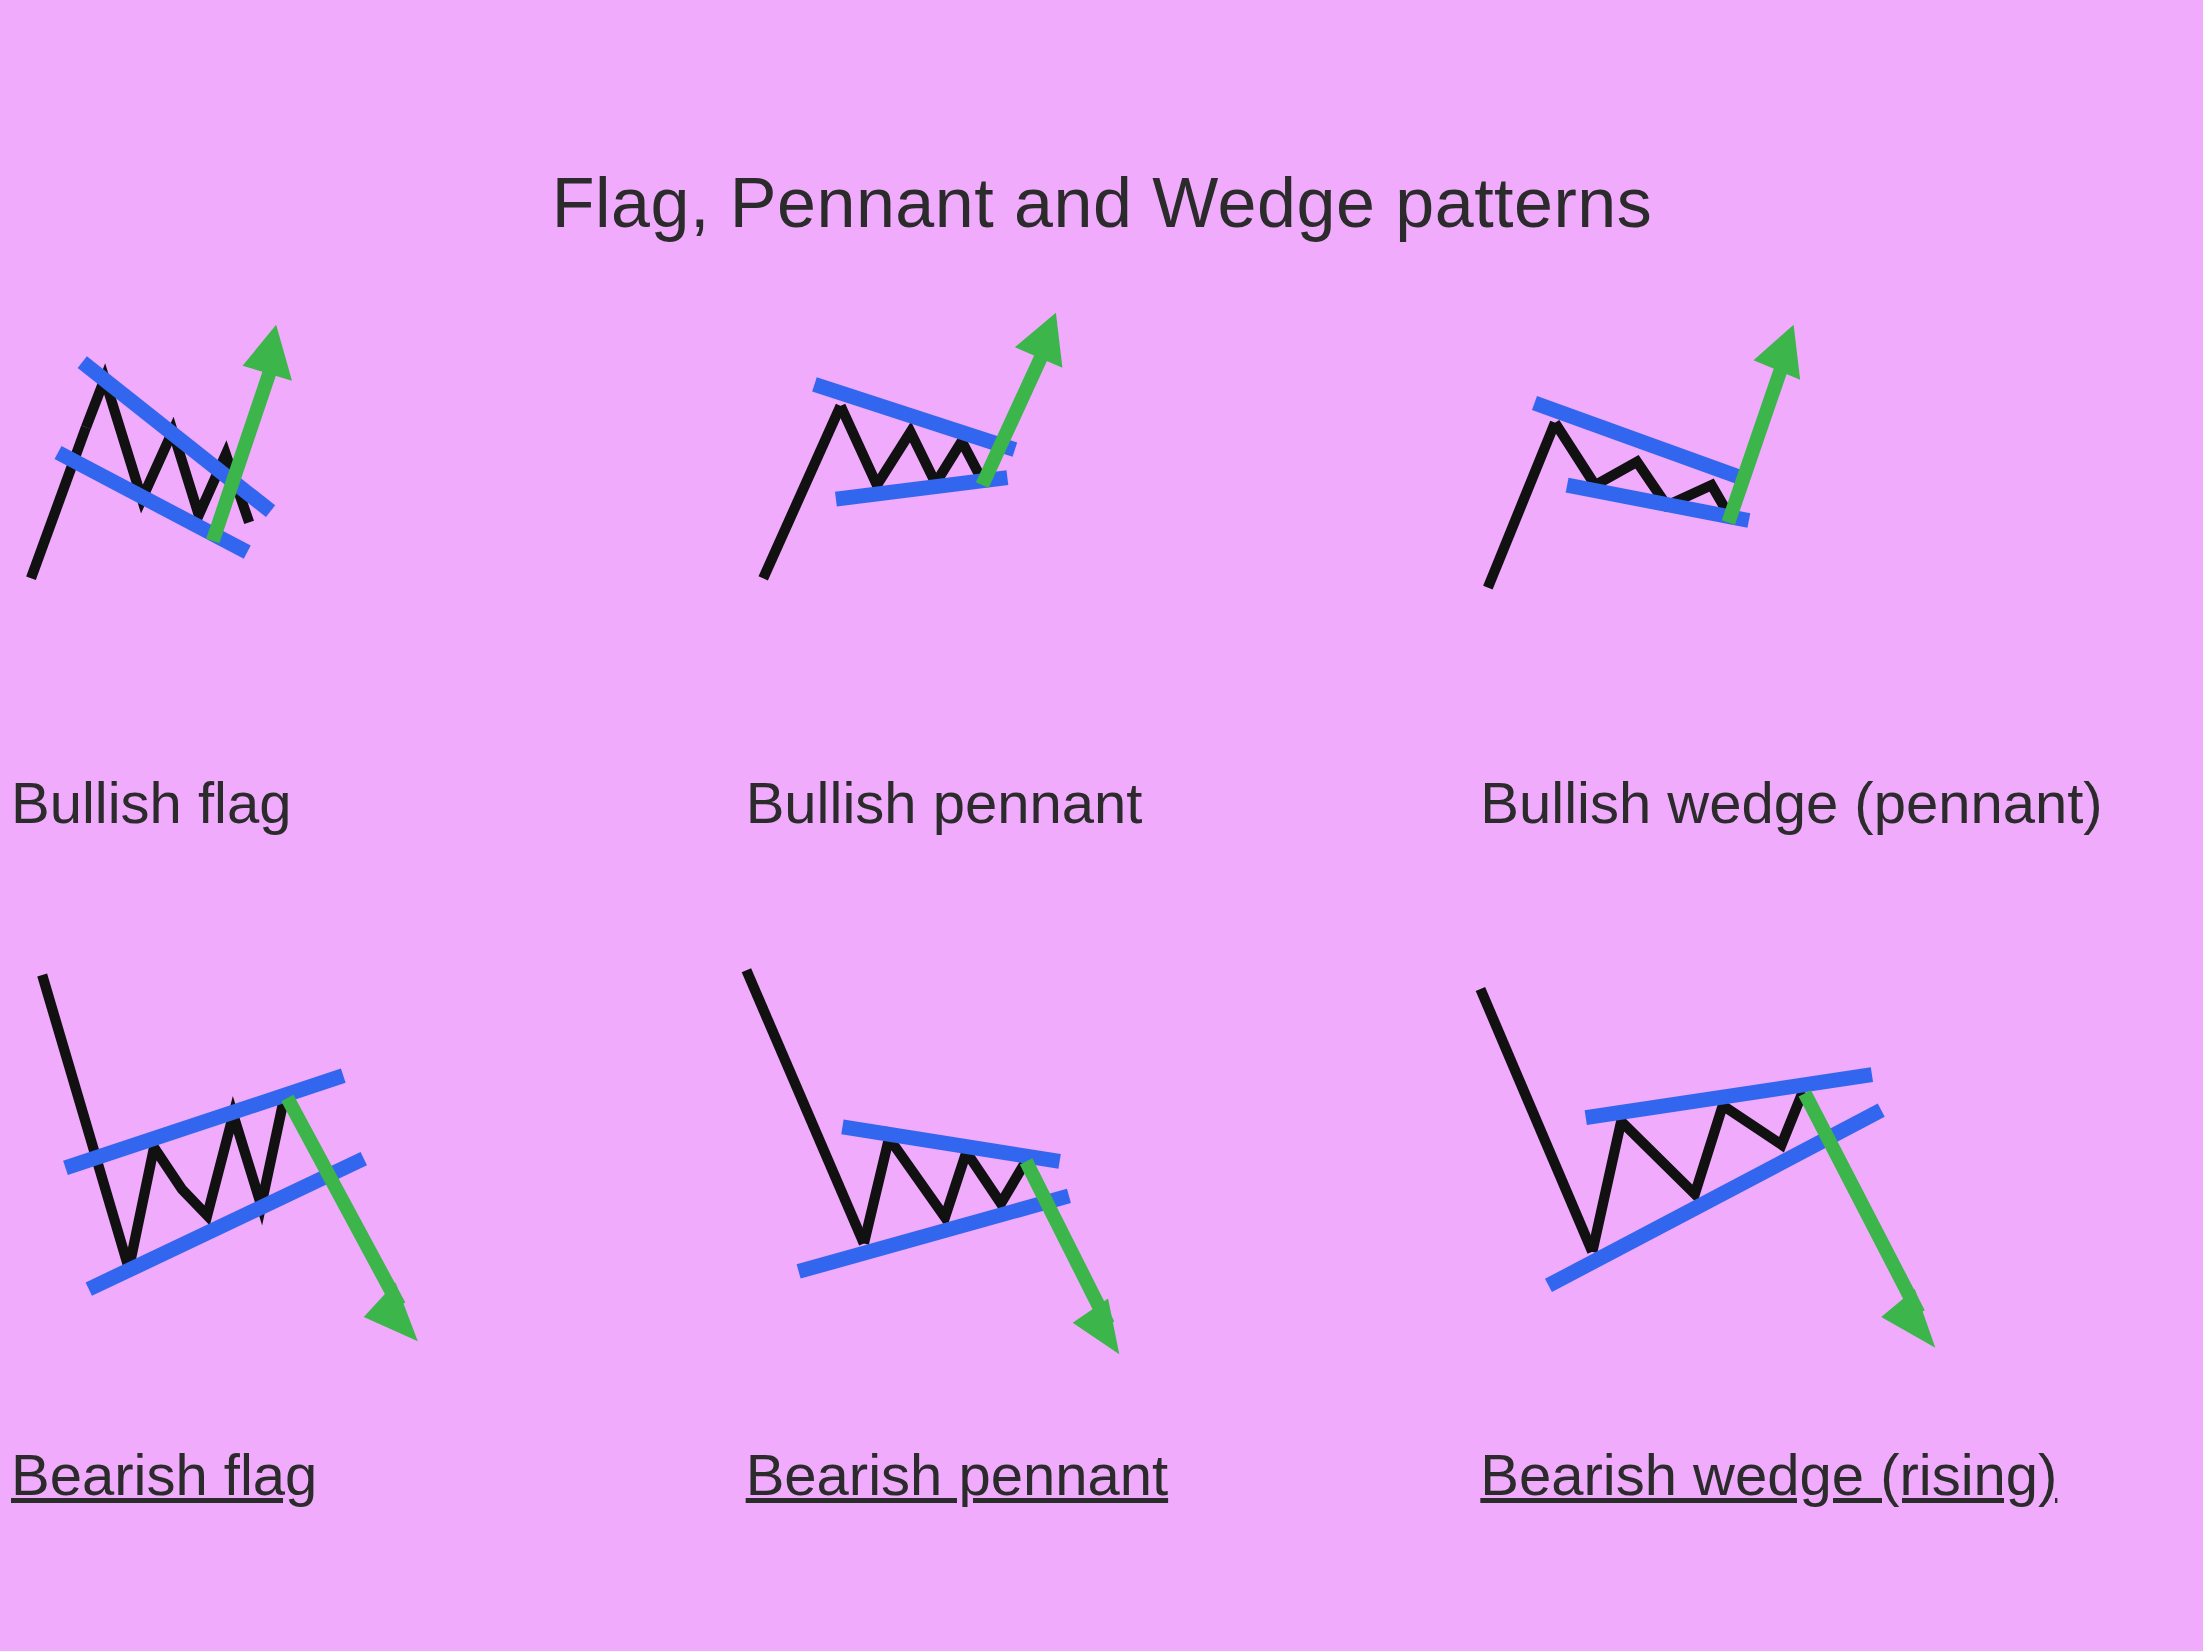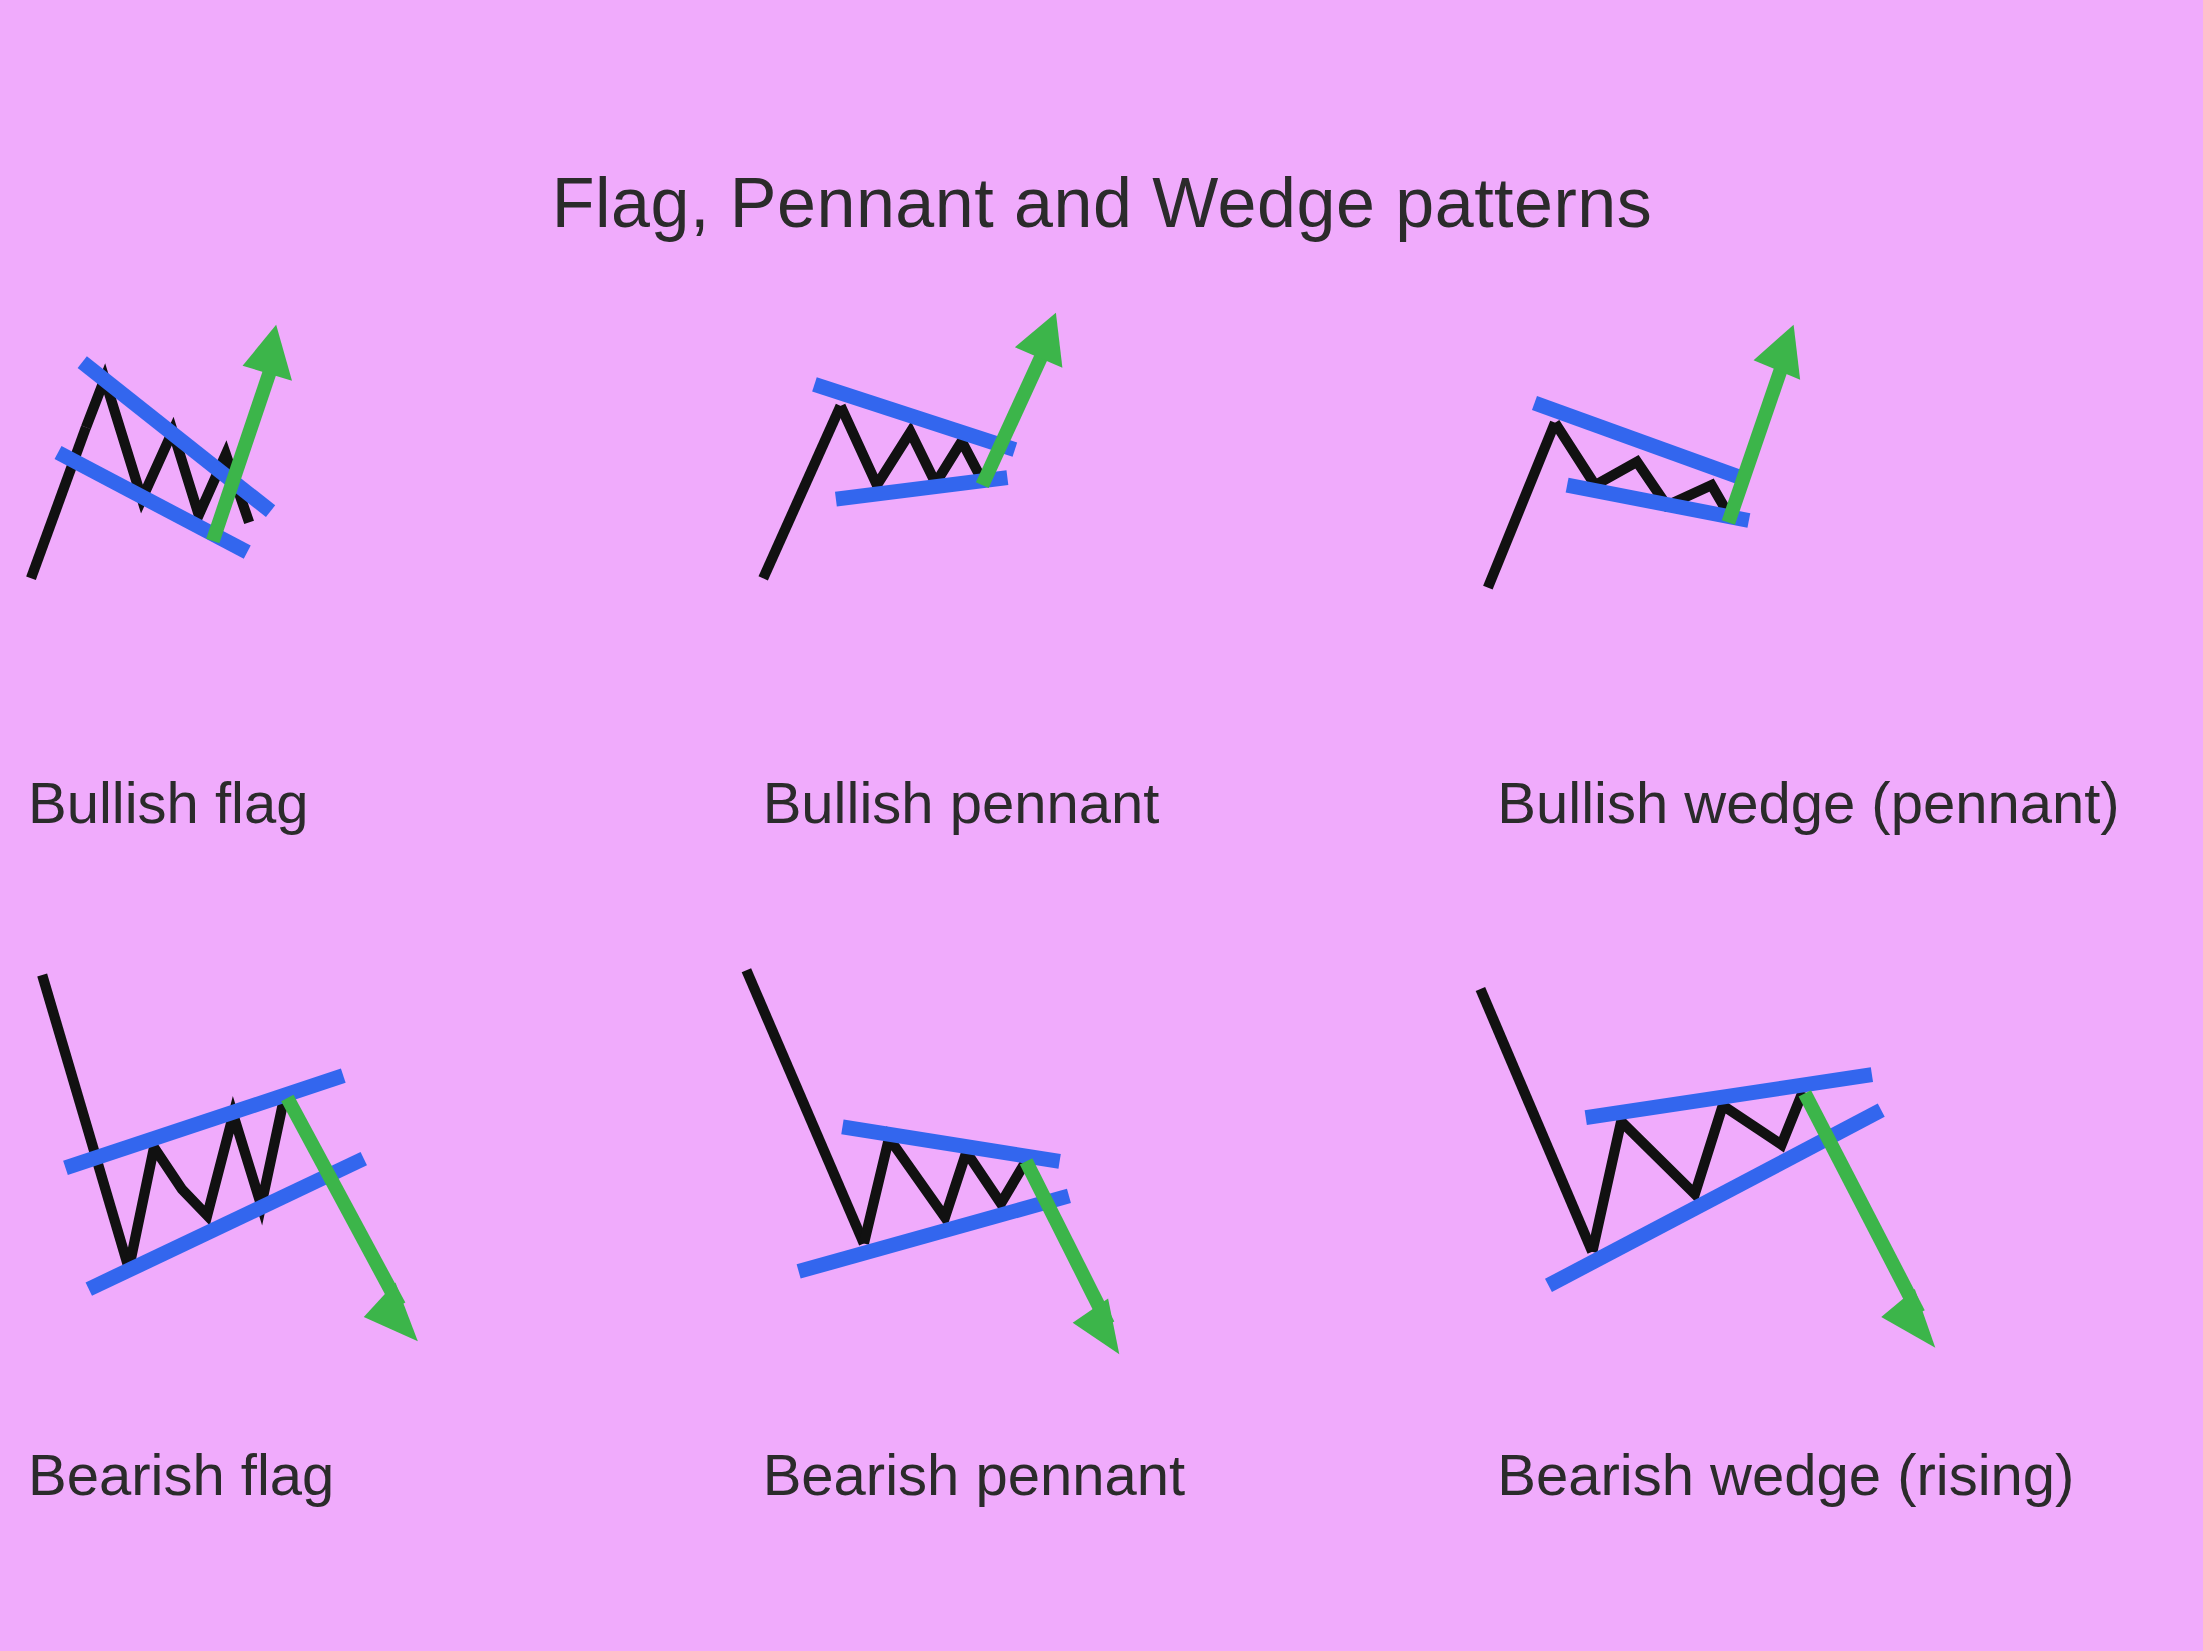--- a/index.html
+++ b/index.html
@@ -56,28 +56,28 @@
     width: 735px;
     height: 522px;
     display: block;
   }
   .caption {
     position: absolute;
     top: 466px;
     left: 0;
     width: 735px;
     text-align: left;
-    padding-left: 28px;
+    padding-left: 11px;
     box-sizing: border-box;
     font-size: 58px;
     color: #2b2b2b;
     line-height: 1;
     white-space: nowrap;
   }
-  .row-2 .caption { top: 485px; }
+  .row-2 .caption { top: 485px; text-decoration: underline; }
   .trend, .zig {
     fill: none;
     stroke: #111111;
     stroke-width: 11;
     stroke-linecap: butt;
     stroke-linejoin: miter;
   }
   .chan {
     fill: none;
     stroke-width: 16;

